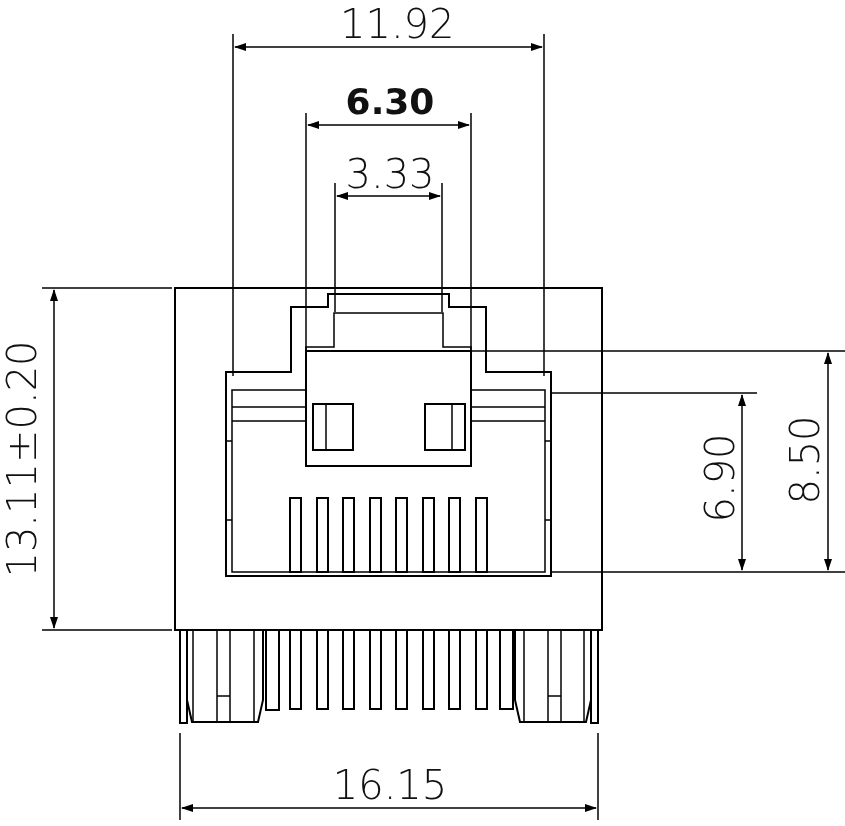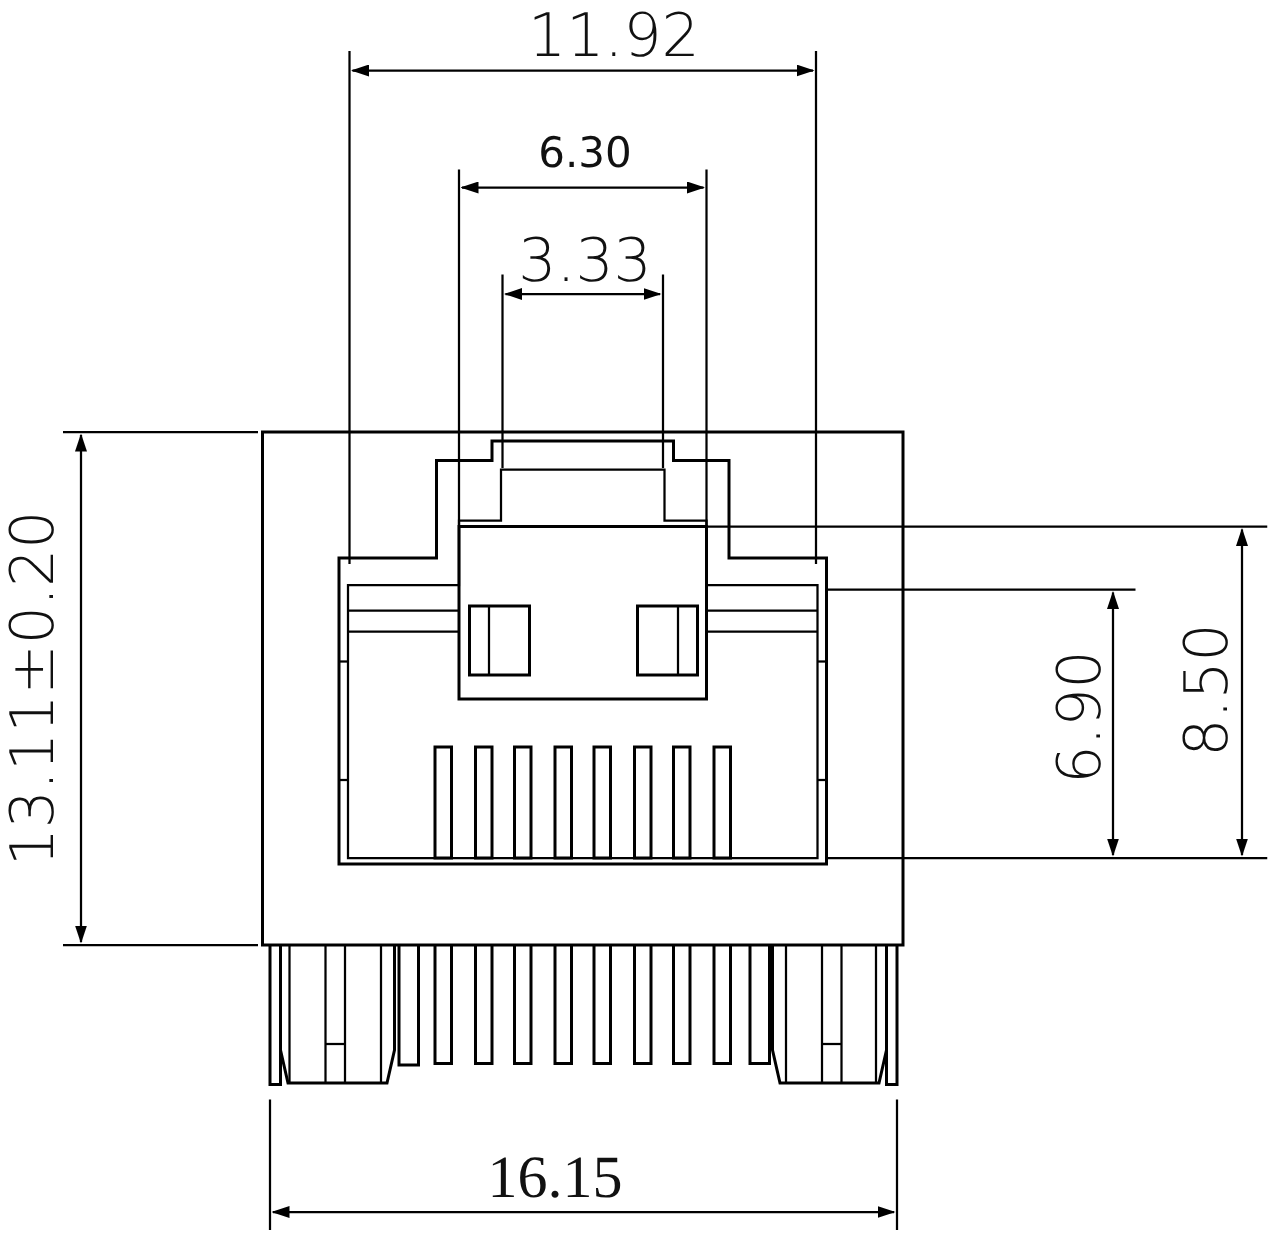--- a/index.html
+++ b/index.html
@@ -99,19 +99,19 @@
     <line class="thin" x1="235" y1="47" x2="542" y2="47" marker-start="url(#ah)" marker-end="url(#ah)"></line>
     <line class="thin" x1="308" y1="125" x2="469" y2="125" marker-start="url(#ah)" marker-end="url(#ah)"></line>
     <line class="thin" x1="337" y1="196" x2="440" y2="196" marker-start="url(#ah)" marker-end="url(#ah)"></line>
     <line class="thin" x1="54" y1="290" x2="54" y2="628" marker-start="url(#ah)" marker-end="url(#ah)"></line>
     <line class="thin" x1="742" y1="395" x2="742" y2="570" marker-start="url(#ah)" marker-end="url(#ah)"></line>
     <line class="thin" x1="828" y1="353" x2="828" y2="570" marker-start="url(#ah)" marker-end="url(#ah)"></line>
     <line class="thin" x1="182" y1="808" x2="596" y2="808" marker-start="url(#ah)" marker-end="url(#ah)"></line>
   </g>
 </svg>
 
-<div style="position:absolute;left:340px;top:2px;width:100px;text-align:center;font-size:40px;font-weight:200;line-height:44px;color:#111;margin-left:12px;">11.92</div>
-<div style="position:absolute;left:340px;top:80px;width:100px;text-align:center;font-size:28px;font-weight:400;line-height:44px;color:#111;">6.30</div>
+<div style="position:absolute;left:340px;top:2px;width:100px;text-align:center;font-size:40px;font-weight:200;line-height:44px;color:#111;">11.92</div>
+<div style="position:absolute;left:340px;top:80px;width:100px;text-align:center;font-size:36px;font-weight:700;line-height:44px;color:#111;">6.30</div>
 <div style="position:absolute;left:340px;top:152px;width:100px;text-align:center;font-size:40px;font-weight:200;line-height:44px;color:#111;">3.33</div>
-<div style="position:absolute;left:325px;top:763px;width:130px;text-align:left;font-size:40px;font-weight:200;line-height:44px;color:#111;font-family:Liberation Serif, serif;">16.15</div>
+<div style="position:absolute;left:325px;top:763px;width:130px;text-align:center;font-size:40px;font-weight:200;line-height:44px;color:#111;">16.15</div>
 <div style="position:absolute;left:-98px;top:437px;width:240px;height:44px;text-align:center;font-size:40px;font-weight:200;line-height:44px;color:#111;transform:rotate(-90deg);transform-origin:center center;">13.11±0.20</div>
 <div style="position:absolute;left:670px;top:456px;width:100px;height:44px;text-align:center;font-size:40px;font-weight:200;line-height:44px;color:#111;transform:rotate(-90deg);transform-origin:center center;">6.90</div>
 <div style="position:absolute;left:755px;top:438px;width:100px;height:44px;text-align:center;font-size:40px;font-weight:200;line-height:44px;color:#111;transform:rotate(-90deg);transform-origin:center center;">8.50</div>
 
 </body></html>

